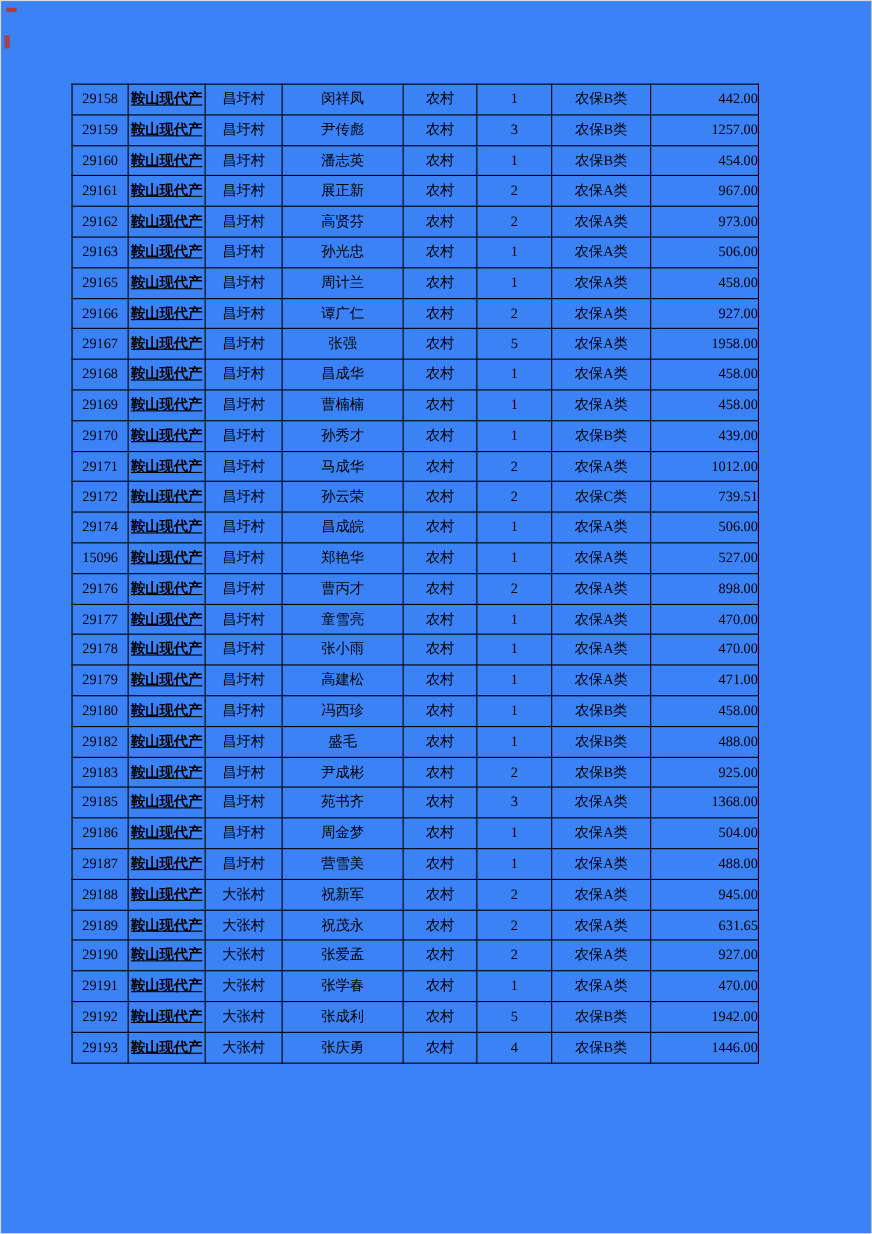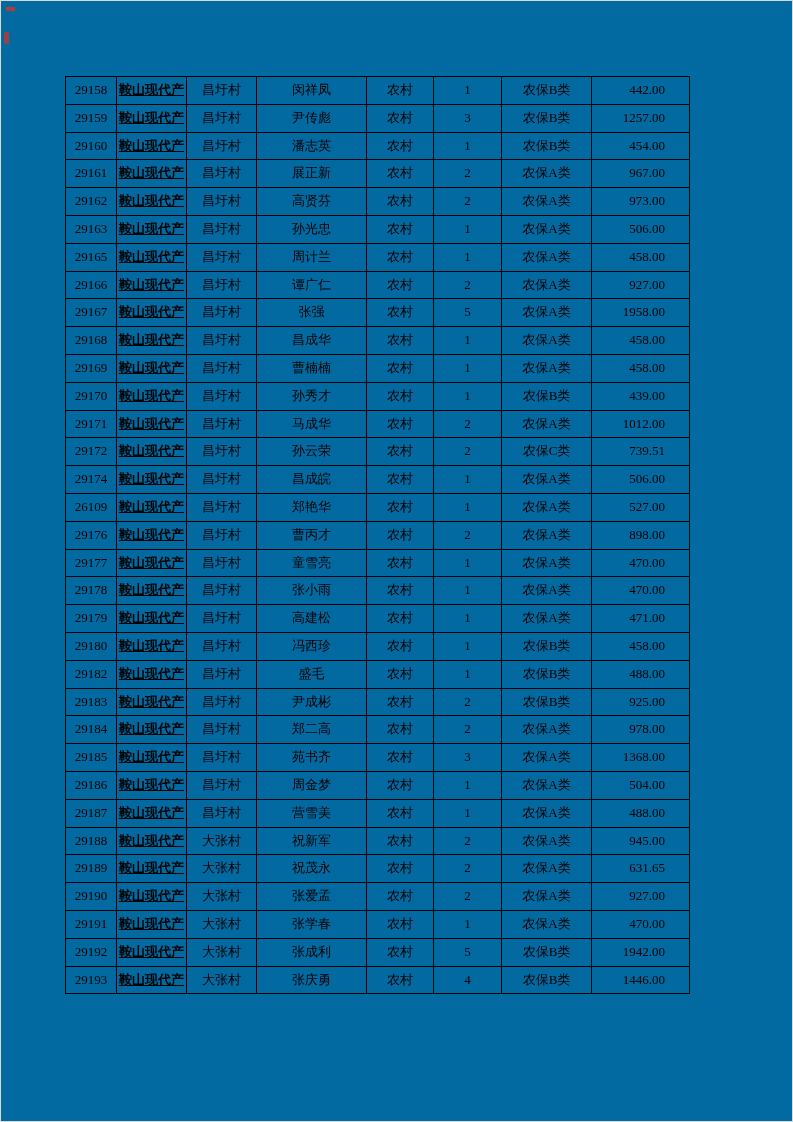--- a/index.html
+++ b/index.html
@@ -6,21 +6,21 @@
   html, body {
     width: 793px;
     height: 1122px;
     background: #ffffff;
     font-family: "Liberation Serif", "DejaVu Serif", serif;
   }
   .page {
     position: relative;
     width: 793px;
     height: 1122px;
-    background: #0369a1;
+    background: #3b82f6;
     border: 1px solid #d9d9d9;
     overflow: hidden;
   }
   table.grid {
     position: absolute;
     left: 64px;
     top: 75px;
     width: 624px;
     border-collapse: collapse;
     table-layout: fixed;
@@ -30,21 +30,21 @@
     height: 26.8px;
     font-size: 13px;
     line-height: 26.8px;
     color: #000000;
     text-align: center;
     white-space: nowrap;
     overflow: hidden;
     padding: 0;
   }
   table.grid td.col-unit { font-weight: bold; text-decoration: underline; }
-  table.grid td.col-amount { text-align: right; padding-right: 24px; }
+  table.grid td.col-amount { text-align: right; }
   .corner-mark { position: absolute; background: #b23b3b; }
   .corner-mark.m1 { left: 5px; top: 6px; width: 9px; height: 4px; }
   .corner-mark.m2 { left: 3px; top: 31px; width: 5px; height: 12px; opacity: 0.85; }
 </style>
 </head>
 <body>
 
 <div class="page">
   <div class="corner-mark m1"></div>
   <div class="corner-mark m2"></div>
@@ -205,21 +205,21 @@
           <td class="col-id">29174</td>
           <td class="col-unit">鞍山现代产</td>
           <td class="col-village">昌圩村</td>
           <td class="col-name">昌成皖</td>
           <td class="col-type">农村</td>
           <td class="col-count">1</td>
           <td class="col-category">农保A类</td>
           <td class="col-amount">506.00</td>
         </tr>
         <tr>
-          <td class="col-id">26109</td>
+          <td class="col-id">15096</td>
           <td class="col-unit">鞍山现代产</td>
           <td class="col-village">昌圩村</td>
           <td class="col-name">郑艳华</td>
           <td class="col-type">农村</td>
           <td class="col-count">1</td>
           <td class="col-category">农保A类</td>
           <td class="col-amount">527.00</td>
         </tr>
         <tr>
           <td class="col-id">29176</td>
@@ -283,30 +283,20 @@
         </tr>
         <tr>
           <td class="col-id">29183</td>
           <td class="col-unit">鞍山现代产</td>
           <td class="col-village">昌圩村</td>
           <td class="col-name">尹成彬</td>
           <td class="col-type">农村</td>
           <td class="col-count">2</td>
           <td class="col-category">农保B类</td>
           <td class="col-amount">925.00</td>
-        </tr>
-        <tr>
-          <td class="col-id">29184</td>
-          <td class="col-unit">鞍山现代产</td>
-          <td class="col-village">昌圩村</td>
-          <td class="col-name">郑二高</td>
-          <td class="col-type">农村</td>
-          <td class="col-count">2</td>
-          <td class="col-category">农保A类</td>
-          <td class="col-amount">978.00</td>
         </tr>
         <tr>
           <td class="col-id">29185</td>
           <td class="col-unit">鞍山现代产</td>
           <td class="col-village">昌圩村</td>
           <td class="col-name">苑书齐</td>
           <td class="col-type">农村</td>
           <td class="col-count">3</td>
           <td class="col-category">农保A类</td>
           <td class="col-amount">1368.00</td>

